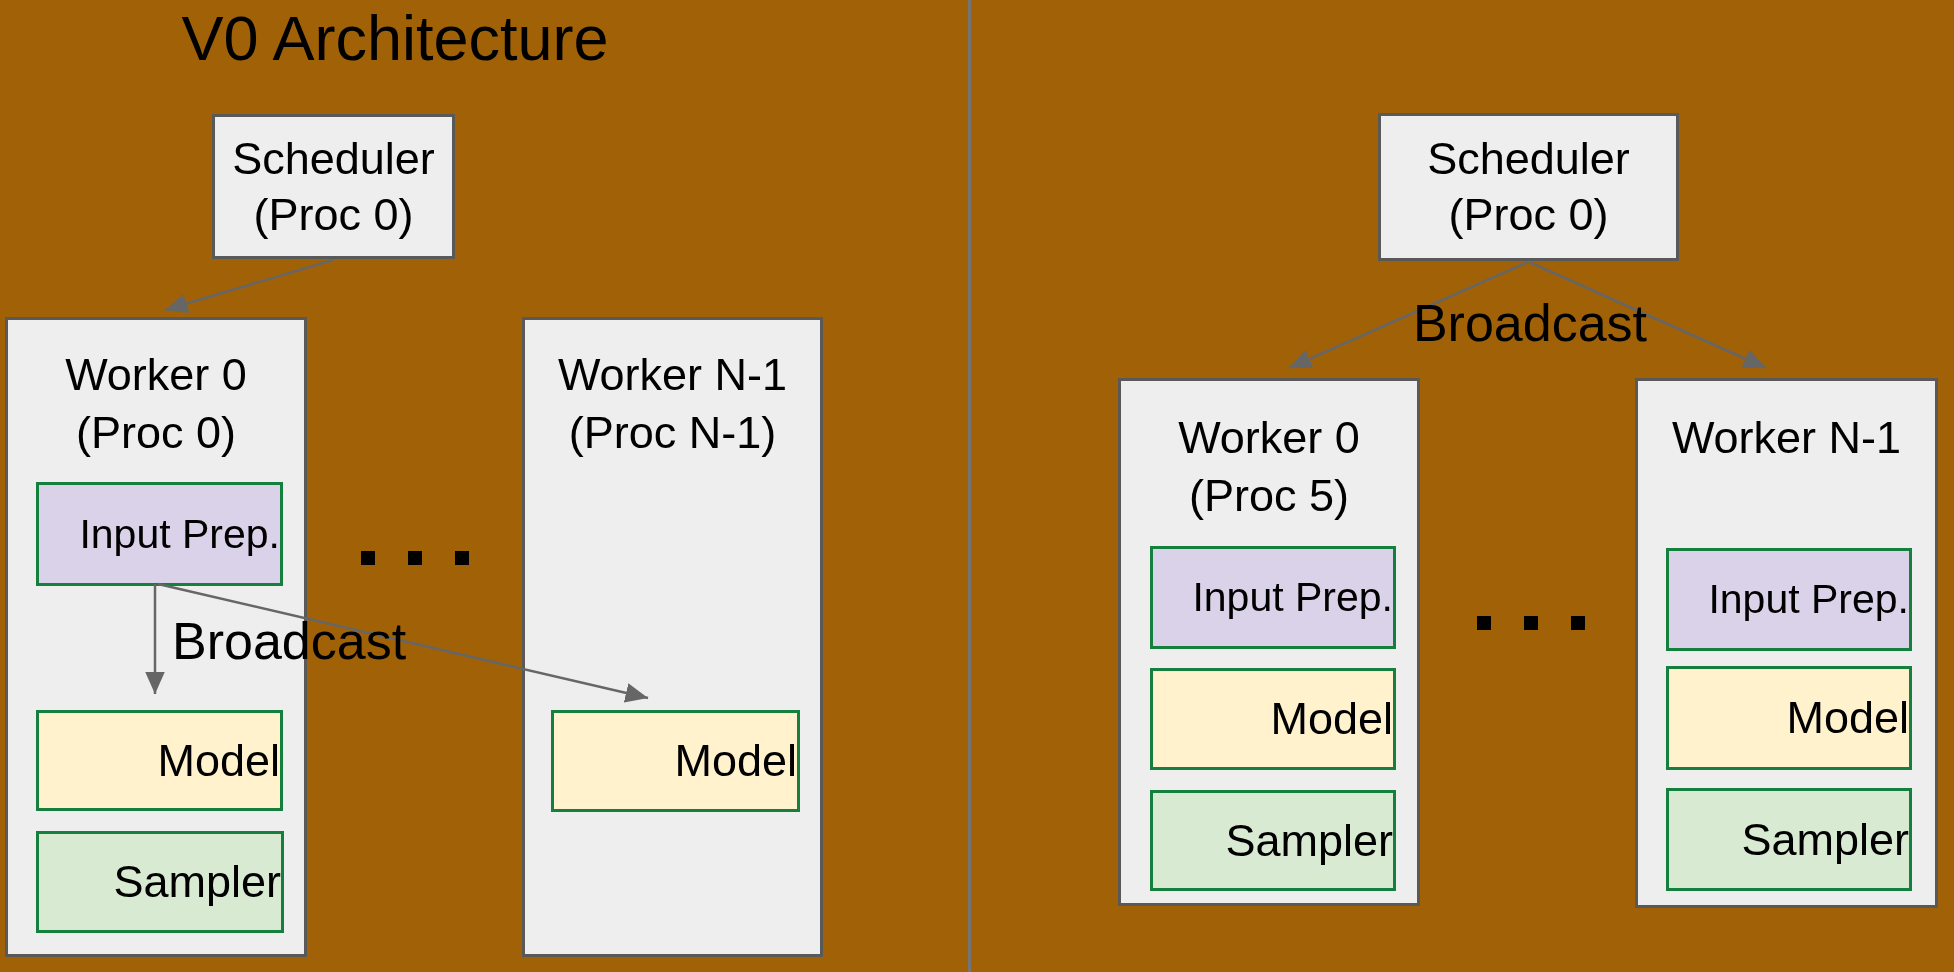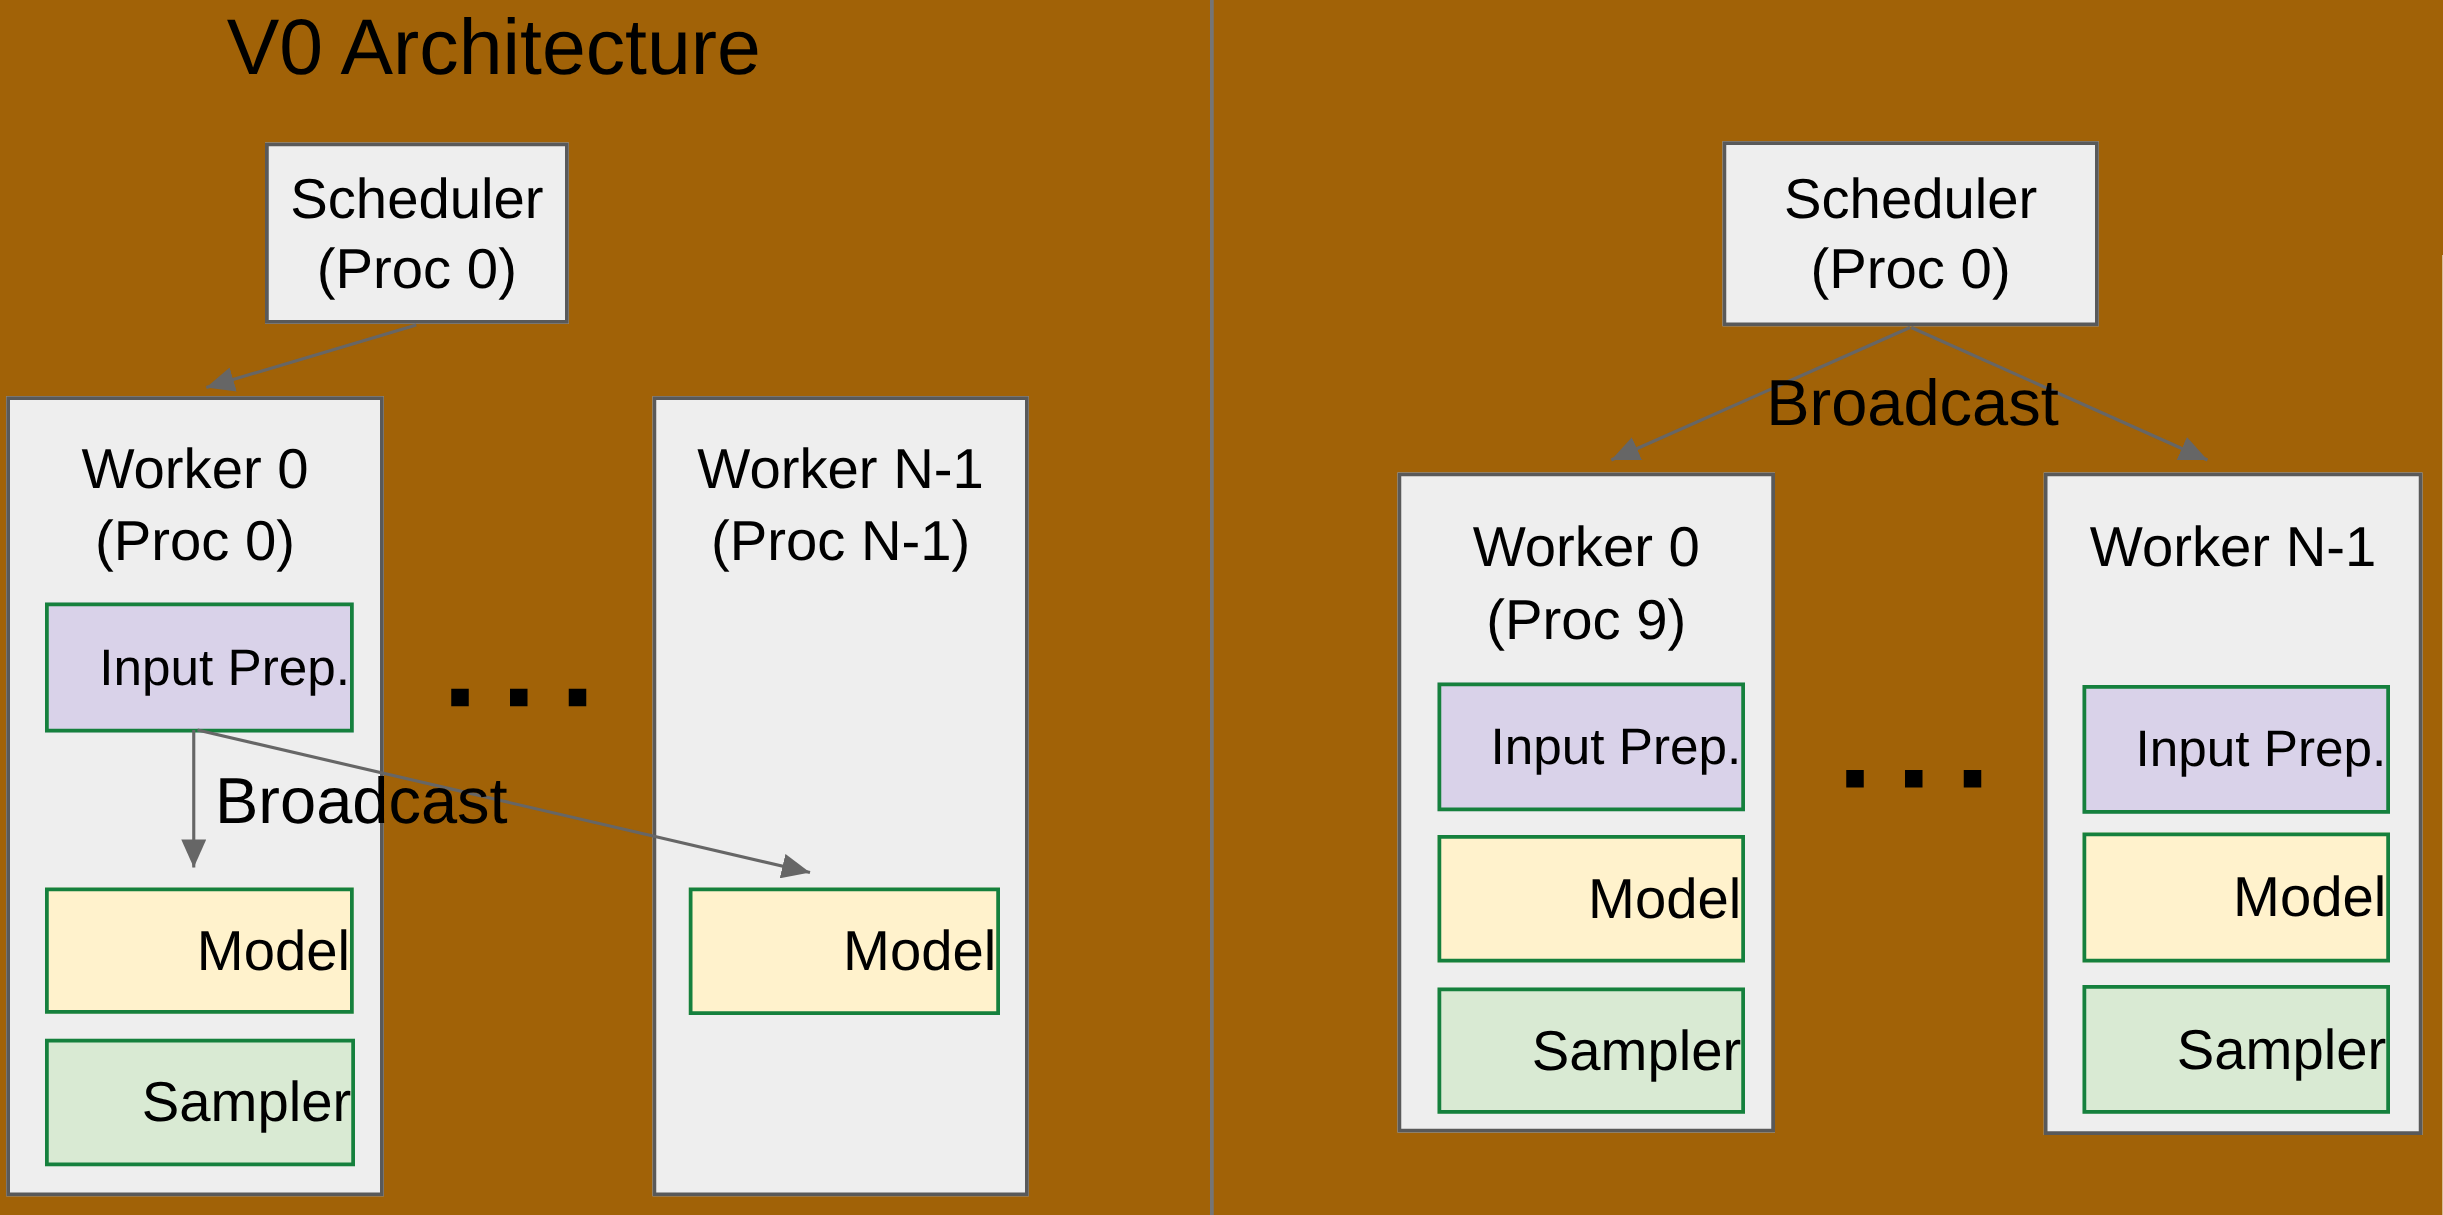--- a/index.html
+++ b/index.html
@@ -145,21 +145,21 @@
   <div class="abs gbox center-col" style="left:1378px; top:113px; width:301px; height:148px;">
     <div class="box-line1">Scheduler</div>
     <div class="box-line2">(Proc 0)</div>
   </div>
 
   <div class="abs broadcast-label" style="left:1330px; top:300px; width:400px; text-align:center;">Broadcast</div>
 
   <div class="abs gbox" style="left:1118px; top:378px; width:302px; height:528px;">
     <div class="worker-label" style="top:28px;">
       <div>Worker 0</div>
-      <div>(Proc 9)</div>
+      <div>(Proc 5)</div>
     </div>
     <div class="inner-box fill-input" style="left:29px; top:165px; width:246px; height:103px;">
       <span>Input Prep.</span>
     </div>
     <div class="inner-box fill-model" style="left:29px; top:287px; width:246px; height:102px;">
       <span>Model</span>
     </div>
     <div class="inner-box fill-sampler" style="left:29px; top:409px; width:246px; height:101px;">
       <span>Sampler</span>
     </div>

